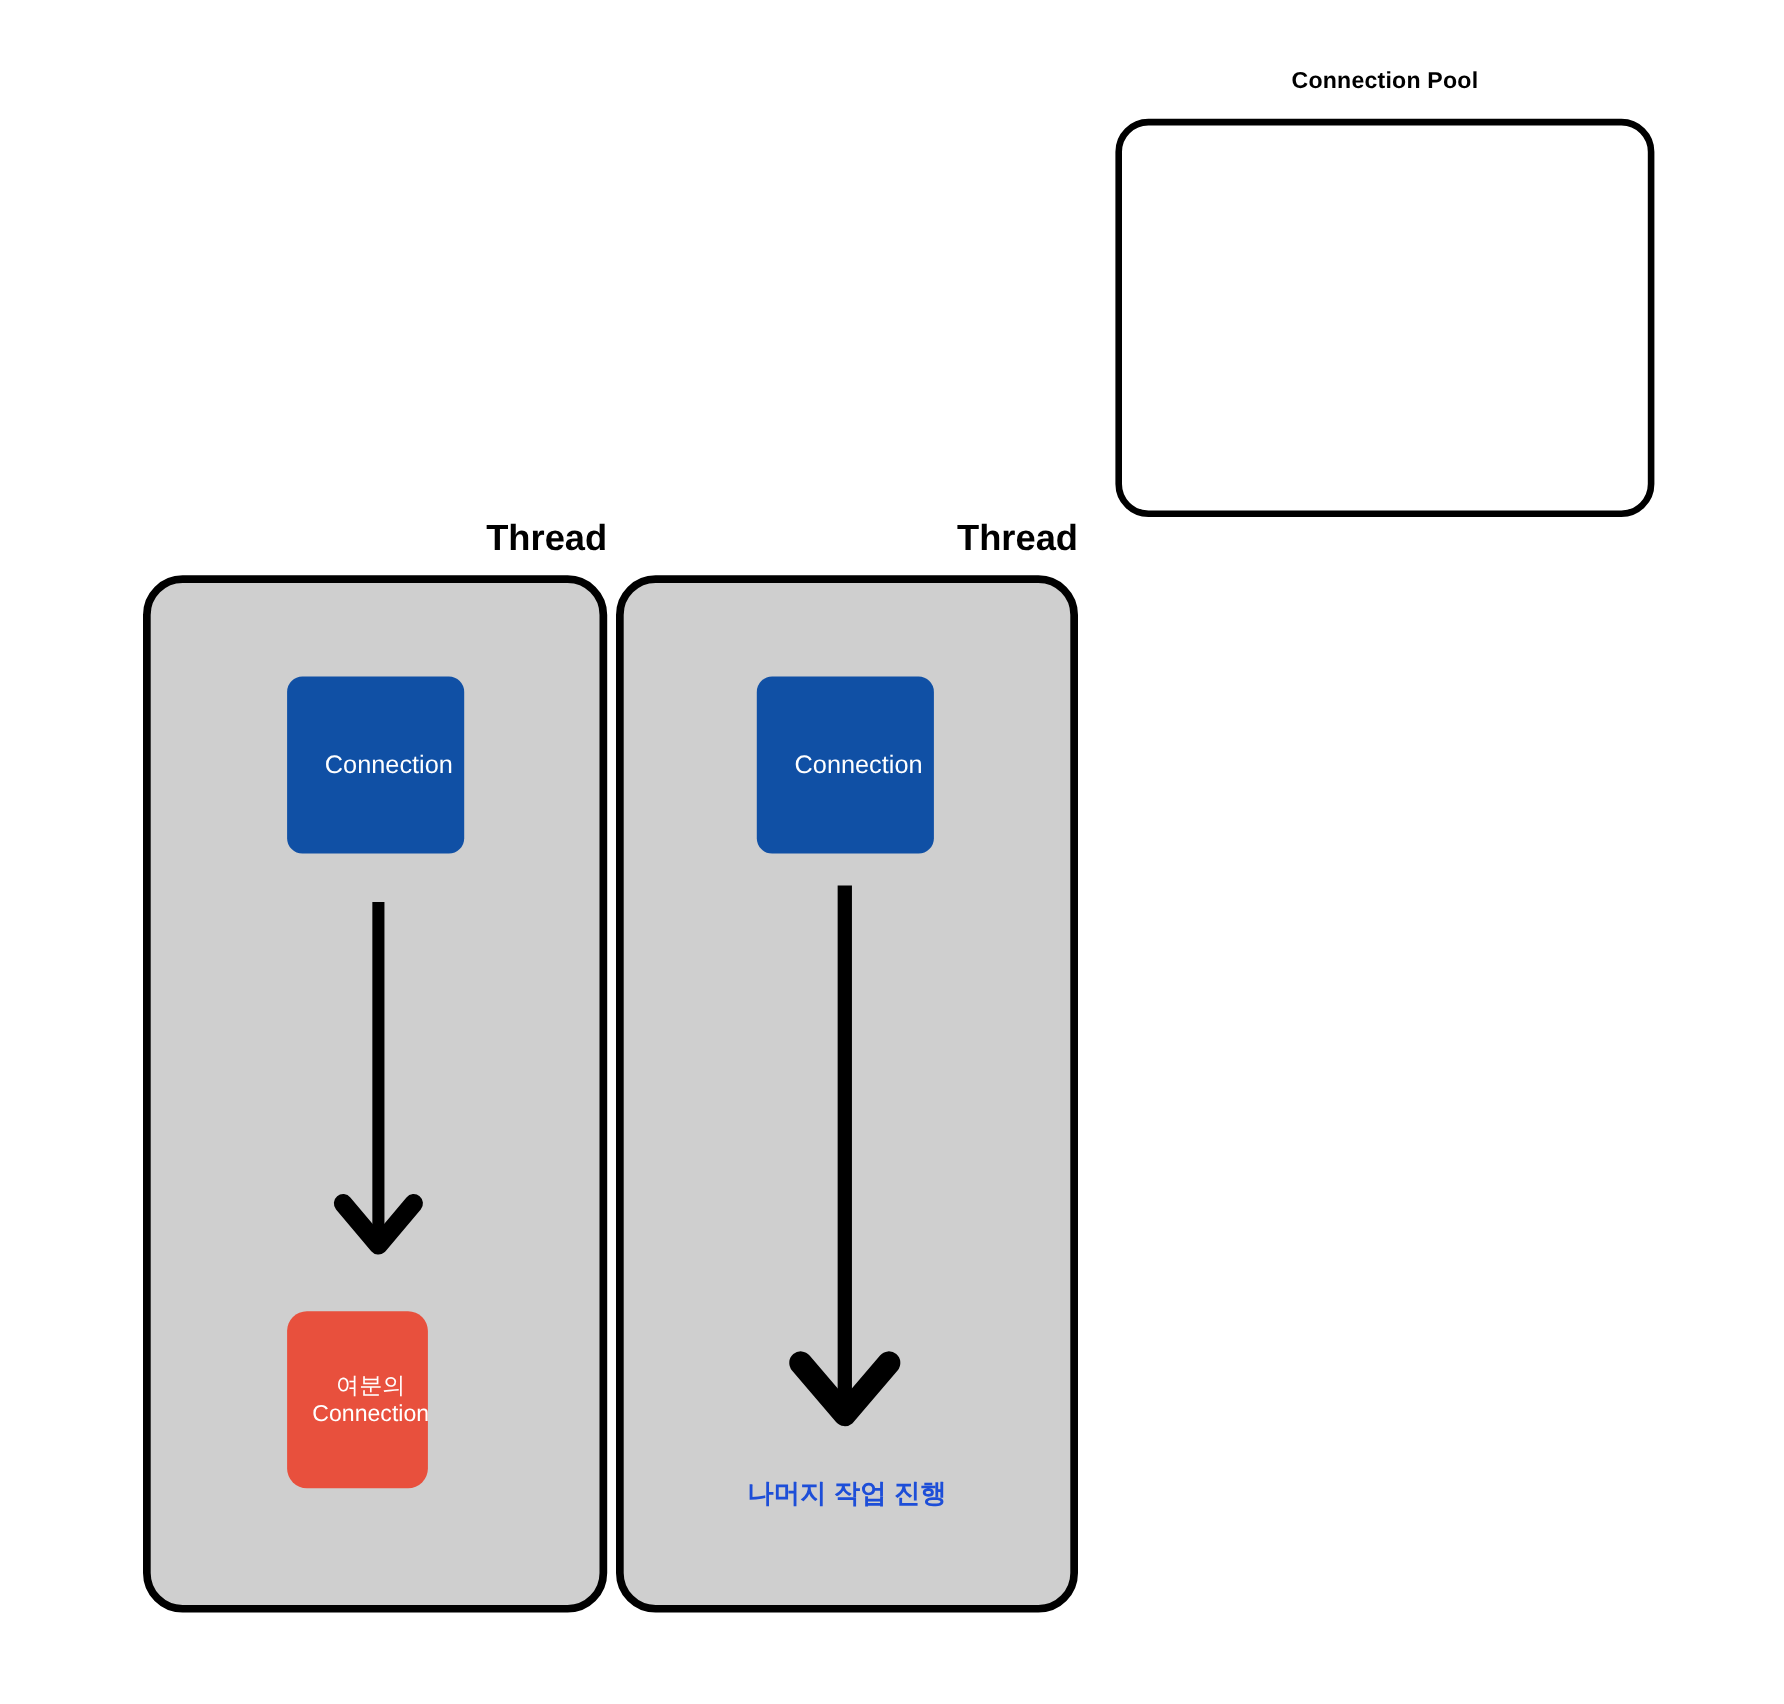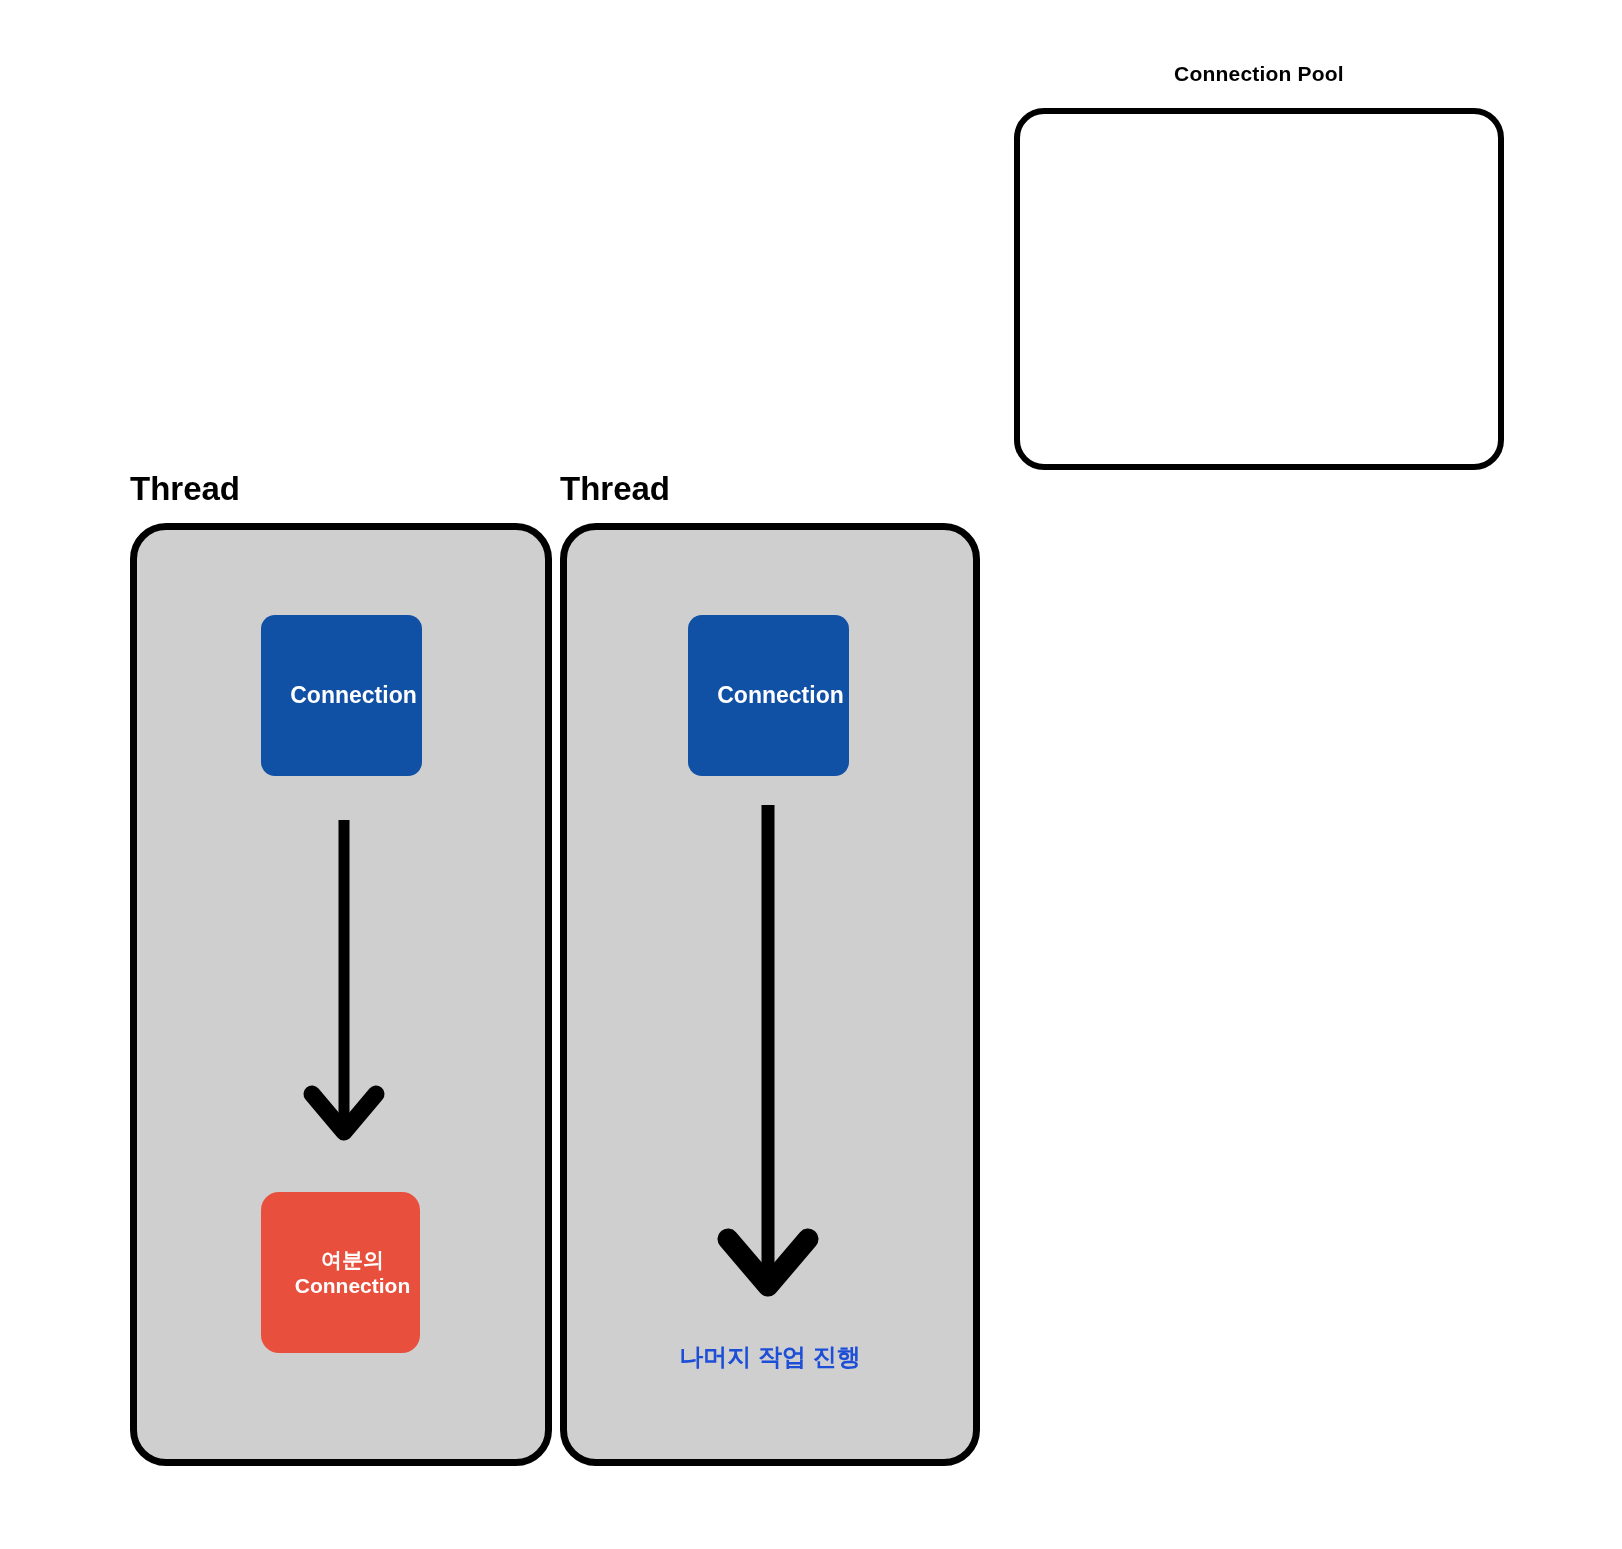--- a/index.html
+++ b/index.html
@@ -40,21 +40,21 @@
     background: #ffffff;
     border: 6px solid #000000;
     border-radius: 30px;
     box-sizing: border-box;
   }
 
   
   .thread-label {
     position: absolute;
     top: 470px;
-    text-align: left;
+    text-align: right;
     font-size: 33px;
     font-weight: bold;
     color: #000000;
   }
   .thread-label.t1 { left: 88px;  width: 422px; }
   .thread-label.t2 { left: 518px; width: 420px; }
 
   .thread-box {
     position: absolute;
     top: 523px;
@@ -68,39 +68,39 @@
   .thread-box.t2 { left: 518px; width: 420px; }
 
   
   .chip {
     position: absolute;
     display: flex;
     align-items: center;
     justify-content: center;
     text-align: center;
     color: #ffffff;
-    font-weight: bold;
+    font-weight: normal;
     line-height: 1.22;
     box-sizing: border-box;
     padding-left: 24px;
   }
   .chip.conn {
     width: 161px;
     height: 161px;
     border-radius: 14px;
     background: #1050a5;
     font-size: 23px;
   }
   .chip.conn.c1 { left: 219px; top: 615px; }
   .chip.conn.c2 { left: 646px; top: 615px; }
 
   .chip.extra {
     left: 219px;
     top: 1192px;
-    width: 159px;
+    width: 128px;
     height: 161px;
     border-radius: 18px;
     background: #e8503d;
     font-size: 21px;
   }
 
   
   .arrow-svg {
     position: absolute;
     overflow: visible;

